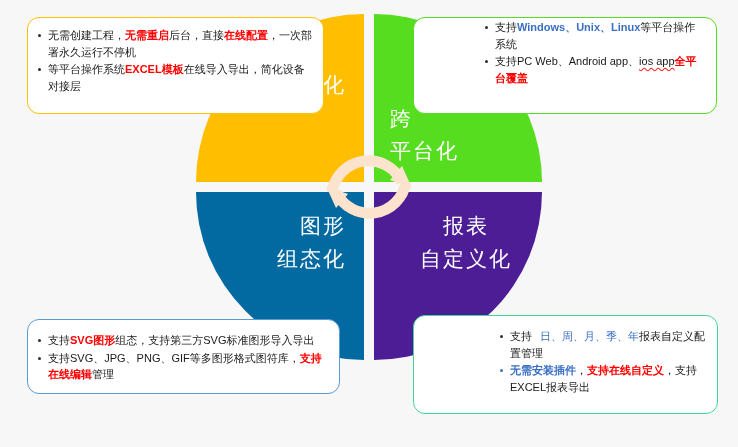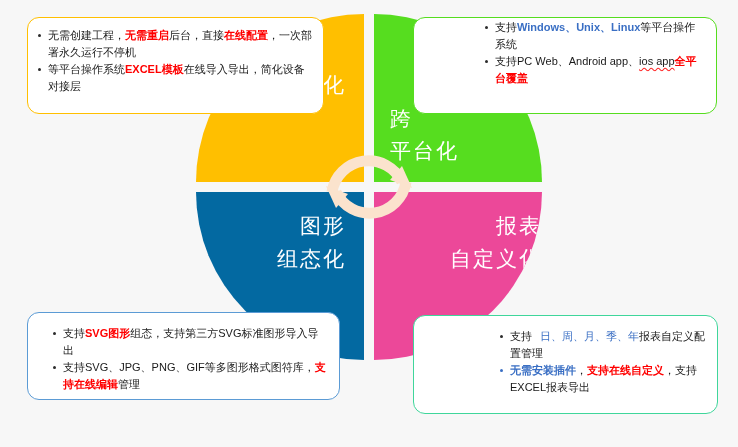--- a/index.html
+++ b/index.html
@@ -64,24 +64,24 @@
     left: 0; top: 178px;
     background: #0369a1;
     border-radius: 0 0 0 168px;
     justify-content: flex-start;
     align-items: flex-end;
     padding: 18px 18px 0 0;
   }
   
   #quad-reports {
     left: 178px; top: 178px;
-    background: #ec4899;
+    background: #4c1d95;
     border-radius: 0 0 168px 0;
     justify-content: flex-start;
-    align-items: flex-end;
+    align-items: center;
     padding: 18px 0 0 16px;
   }
 
   
   #center-arrows {
     position: absolute;
     left: 120px;
     top: 120px;
     width: 106px;
     height: 106px;
@@ -128,24 +128,24 @@
     border-color: #FFBF00;
     padding: 9px 10px 0 9px;
   }
   #box-platform {
     left: 413px; top: 17px;
     width: 304px; height: 97px;
     border-color: #56DD1F;
     padding: 1px 10px 0 70px;
   }
   #box-graphics {
-    left: 27px; top: 312px;
-    width: 313px; height: 88px;
+    left: 27px; top: 319px;
+    width: 313px; height: 75px;
     border-color: #5B9BD5;
-    padding: 12px 10px 0 24px;
+    padding: 12px 10px 0 9px;
   }
   #box-reports {
     left: 413px; top: 315px;
     width: 305px; height: 99px;
     border-color: #3FD69B;
     padding: 12px 10px 0 85px;
   }
 
   .rd { color: #FF0000; font-weight: bold; }
   .bu { color: #3a6fc4; font-weight: bold; }

